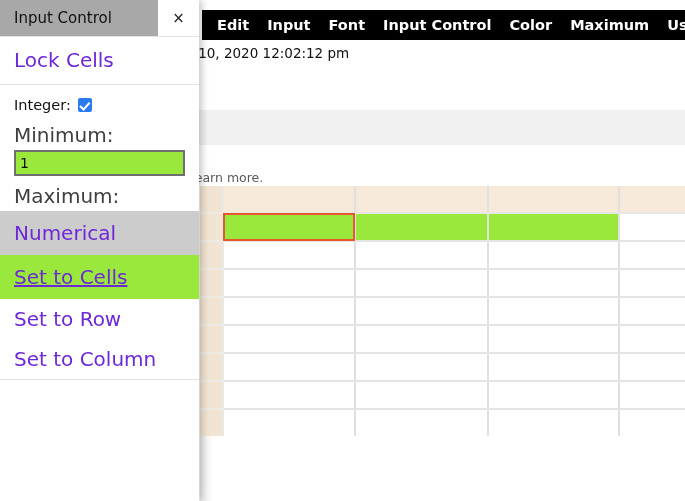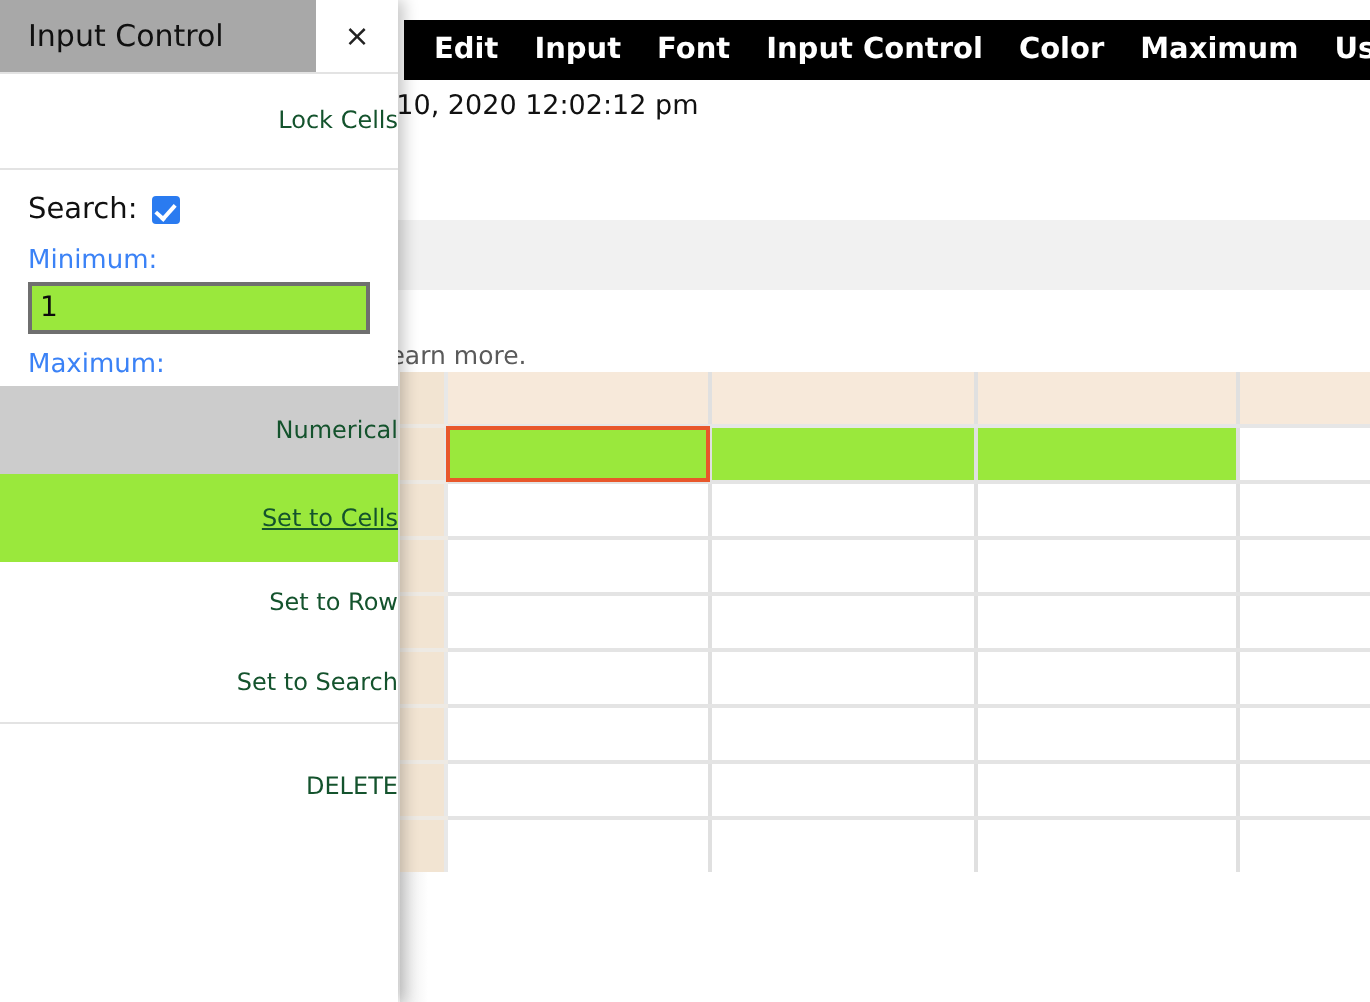--- a/index.html
+++ b/index.html
@@ -187,39 +187,38 @@
     cursor: pointer;
     background: #ffffff;
   }
 
   .sep {
     height: 0;
     border-top: 1px solid #e3e3e3;
   }
 
   .panel-row {
-    font-size: 12px;
-    color: #14532d;
+    font-size: 20px;
+    color: #6d28d9;
     padding: 11px 0 11px 14px;
     line-height: 18px;
     white-space: nowrap;
     background: #ffffff;
     cursor: default;
-    text-align: right;
   }
   .panel-row.lock-cells { padding: 14px 0 15px 14px; }
   .panel-row.gray { background: #cccccc; padding: 13px 0 13px 14px; }
   .panel-row.green { background: #9ae83c; padding: 13px 0 13px 14px; text-decoration: underline; }
   .panel-row.spaced-top { padding-top: 18px; padding-bottom: 16px; }
   .panel-row.delete-row { padding-top: 22px; }
 
   .field-group { padding: 0 14px; background: #ffffff; }
   .field-label {
-    font-size: 13px;
-    color: #3b82f6;
+    font-size: 20px;
+    color: #404040;
     padding: 4px 0 3px 0;
     white-space: nowrap;
   }
   .chk-line {
     font-size: 14.5px;
     color: #111111;
     padding: 12px 0 6px 0;
     display: flex;
     align-items: center;
     gap: 7px;
@@ -365,37 +364,36 @@
     </div>
 
     <div class="sep"></div>
 
     <div class="panel-row lock-cells">Lock Cells</div>
 
     <div class="sep"></div>
 
     <div class="field-group">
       <div class="chk-line">
-        <span>Search:</span>
+        <span>Integer:</span>
         <span class="chk"></span>
       </div>
 
       <div class="field-label">Minimum:</div>
       <input class="num-input" type="text" value="1" style="">
 
       <div class="field-label">Maximum:</div>
     </div>
 
     <div class="panel-row gray">Numerical</div>
 
     <div class="panel-row green">Set to Cells</div>
 
     <div class="panel-row">Set to Row</div>
 
-    <div class="panel-row">Set to Search</div>
+    <div class="panel-row">Set to Column</div>
 
     <div class="sep"></div>
 
 
-    <div class="panel-row delete-row">DELETE</div>
   </div>
 
 </div>
 
 </body></html>

